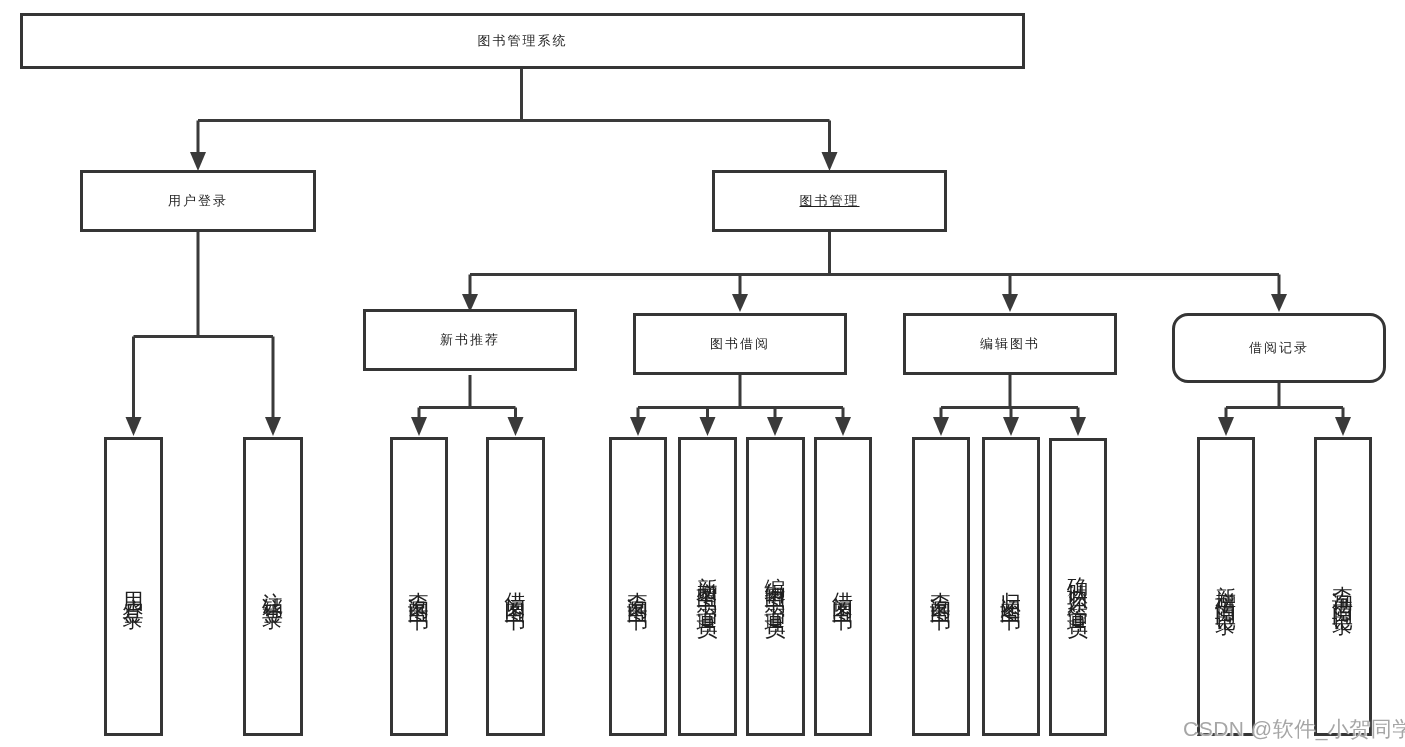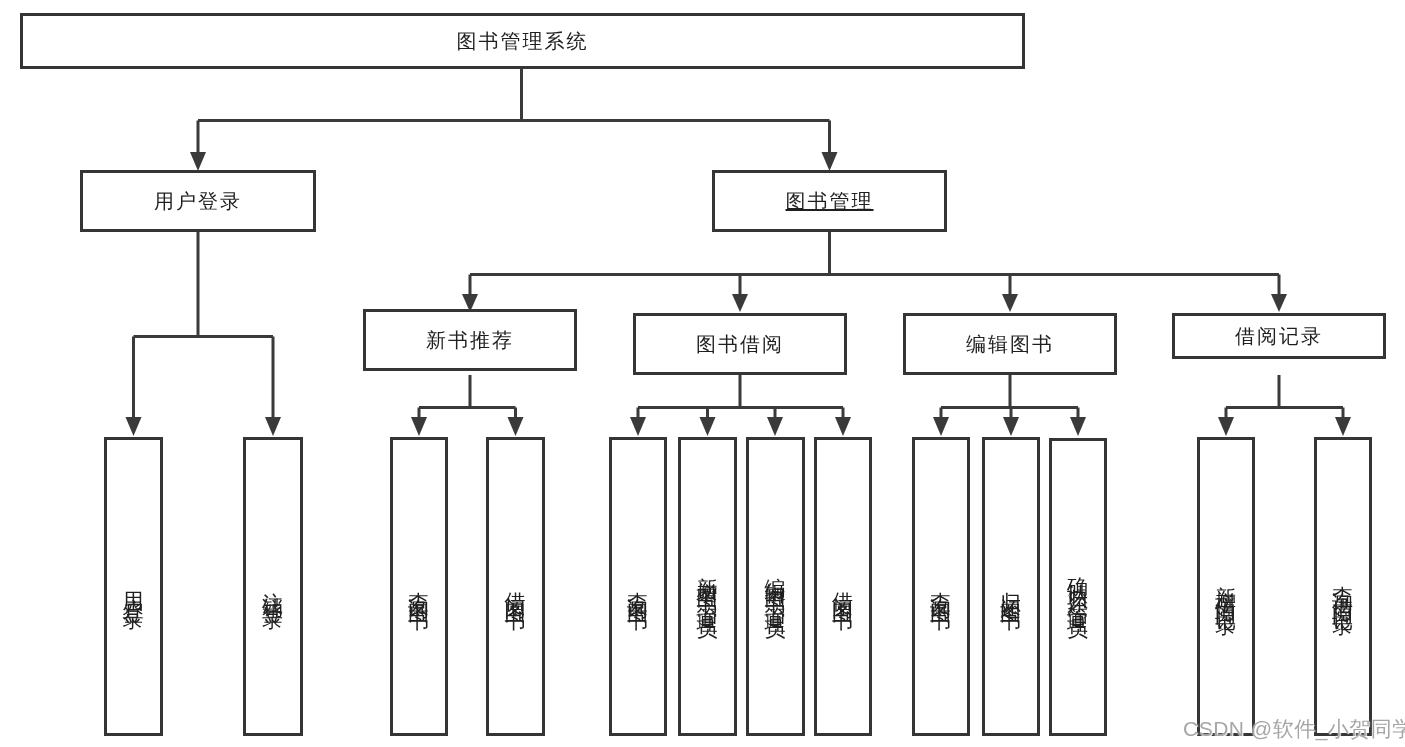--- a/index.html
+++ b/index.html
@@ -31,21 +31,21 @@
     box-sizing: border-box;
     border: 3px solid #353535;
     background: #ffffff;
     display: flex;
     align-items: center;
     justify-content: center;
     z-index: 2;
     color: #1f1f1f;
   }
   .box.h span {
-    font-size: 20px;
+    font-size: 13px;
     letter-spacing: 2px;
     white-space: nowrap;
   }
   .box.v span {
     writing-mode: vertical-rl;
     text-orientation: mixed;
     font-size: 21px;
     letter-spacing: 6px;
     line-height: 1;
   }
@@ -122,21 +122,21 @@
 
   <div class="box h" style="left:363px; top:309px; width:214px; height:62px;">
     <span>新书推荐</span>
   </div>
   <div class="box h" style="left:633px; top:313px; width:214px; height:62px;">
     <span>图书借阅</span>
   </div>
   <div class="box h" style="left:903px; top:313px; width:214px; height:62px;">
     <span>编辑图书</span>
   </div>
-  <div class="box h" style="left:1172px; top:313px; width:214px; height:46px;">
+  <div class="box h" style="left:1172px; top:313px; width:214px; height:70px;border-radius:16px;">
     <span>借阅记录</span>
   </div>
 
   <div class="box v" style="left:104px; top:437px; width:59px; height:299px;">
     <span>用户登录</span>
   </div>
   <div class="box v" style="left:243px; top:437px; width:60px; height:299px;">
     <span>注销登录</span>
   </div>
 

